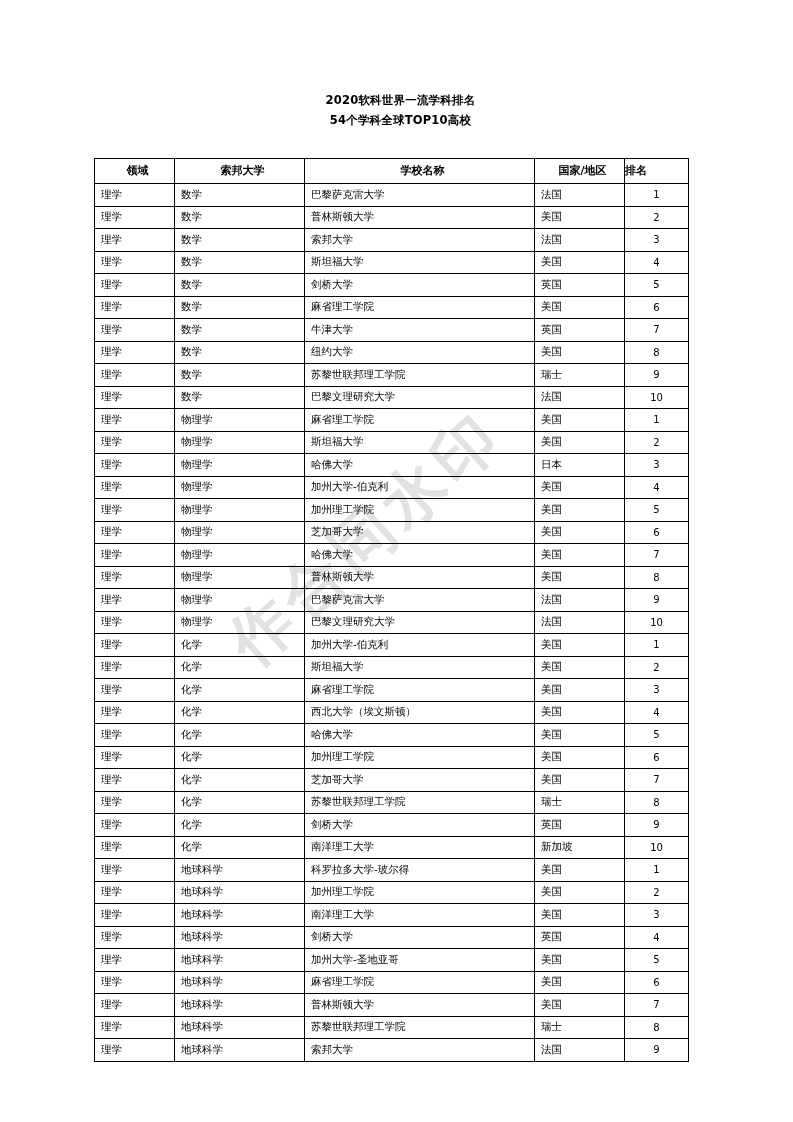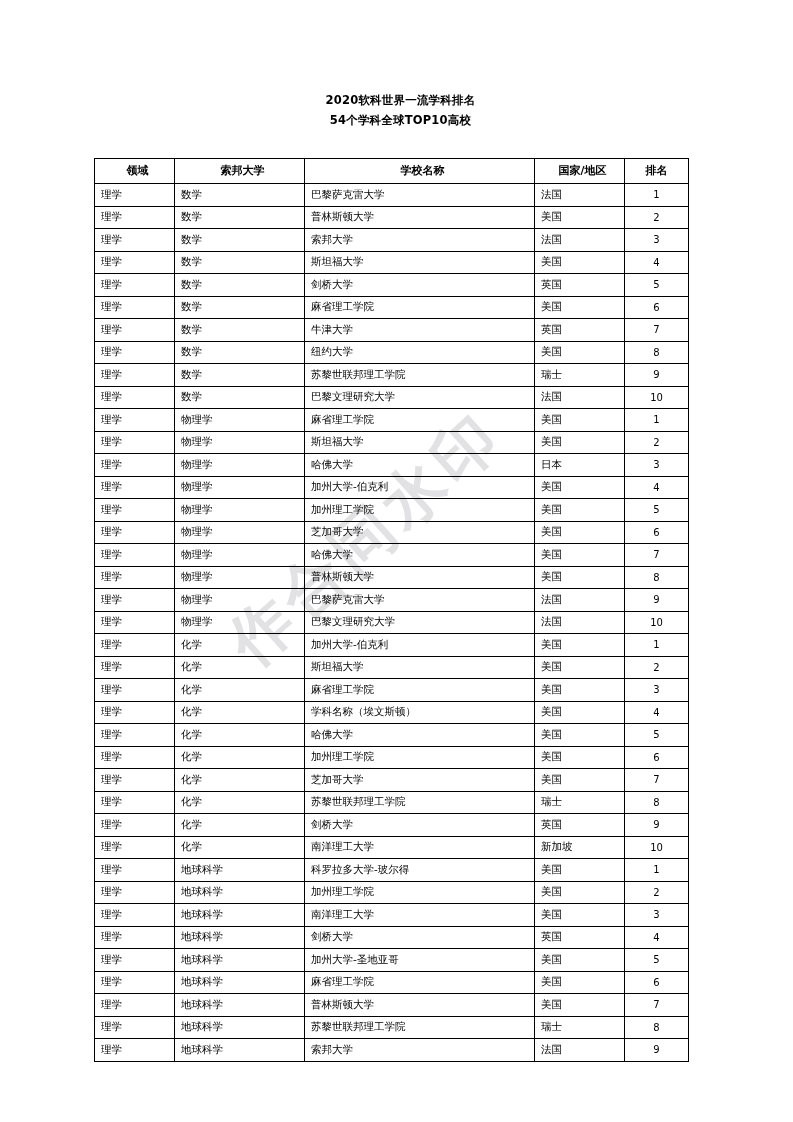--- a/index.html
+++ b/index.html
@@ -101,21 +101,21 @@
     line-height: 1.1;
     white-space: nowrap;
     overflow: hidden;
   }
   table.ranking-table thead th {
     font-weight: bold;
     font-size: 11px;
     height: 24px;
   }
   table.ranking-table thead th.h-rank {
-    text-align: center;
+    text-align: left;
     padding-left: 0;
   }
   table.ranking-table td.cell-rank {
     text-align: center;
     padding-left: 0;
     font-size: 10px;
   }
 </style>
 </head>
 <body>
@@ -307,21 +307,21 @@
           <tr>
             <td class="cell-field">理学</td>
             <td class="cell-subject">化学</td>
             <td class="cell-school">麻省理工学院</td>
             <td class="cell-country">美国</td>
             <td class="cell-rank">3</td>
           </tr>
           <tr>
             <td class="cell-field">理学</td>
             <td class="cell-subject">化学</td>
-            <td class="cell-school">学科名称（埃文斯顿）</td>
+            <td class="cell-school">西北大学（埃文斯顿）</td>
             <td class="cell-country">美国</td>
             <td class="cell-rank">4</td>
           </tr>
           <tr>
             <td class="cell-field">理学</td>
             <td class="cell-subject">化学</td>
             <td class="cell-school">哈佛大学</td>
             <td class="cell-country">美国</td>
             <td class="cell-rank">5</td>
           </tr>

